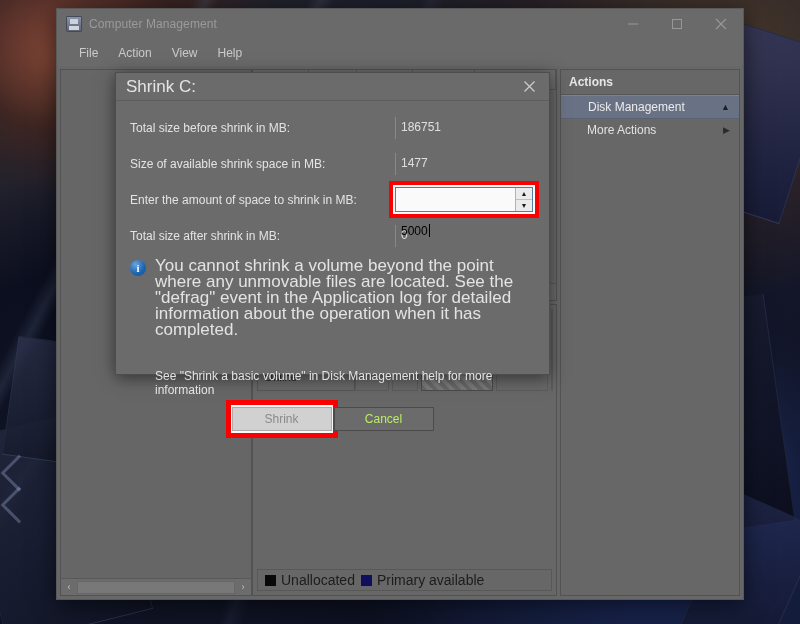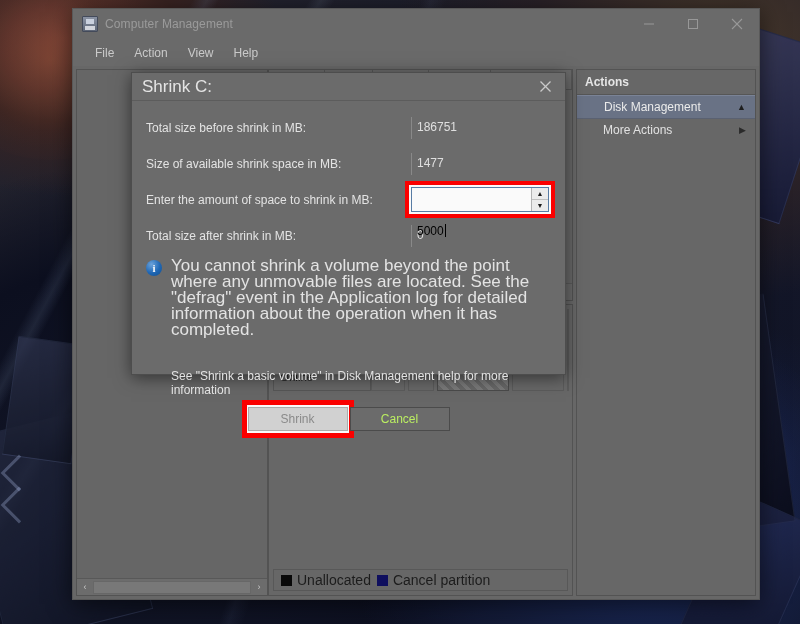--- a/index.html
+++ b/index.html
@@ -61,21 +61,21 @@
     width: 26px; height: 26px;
     border-left: 3px solid rgba(160,175,215,0.35);
     border-top: 3px solid rgba(160,175,215,0.35);
     transform: rotate(-45deg);
   }
   .wp-chev.c2 { top: 492px; }
 
   
   #mm-window {
     position: absolute;
-    left: 72px; top: 8px;
+    left: 56px; top: 8px;
     width: 688px; height: 592px;
     background: #6a6a6a;
     border: 1px solid #5b5b5b;
     box-shadow: 0 4px 22px rgba(0,0,0,0.55);
     display: flex;
     flex-direction: column;
   }
 
   .titlebar {
     height: 30px;
@@ -703,21 +703,21 @@
             </div>
           </div>
           <div class="disk-blank"></div>
           <div class="legend">
             <div class="legend-item">
               <span class="legend-sw" style="background:#0a0a0a"></span>
               <span class="legend-label">Unallocated</span>
             </div>
             <div class="legend-item">
               <span class="legend-sw" style="background:#101060"></span>
-              <span class="legend-label">Cancel partition</span>
+              <span class="legend-label">Primary available</span>
             </div>
           </div>
         </div>
       </div>
 
       <div class="actions-panel">
         <div class="actions-header">Actions</div>
         <div class="actions-sel">
           <span class="actions-sel-label">Disk Management</span>
           <span class="tri tri-up">▲</span>

